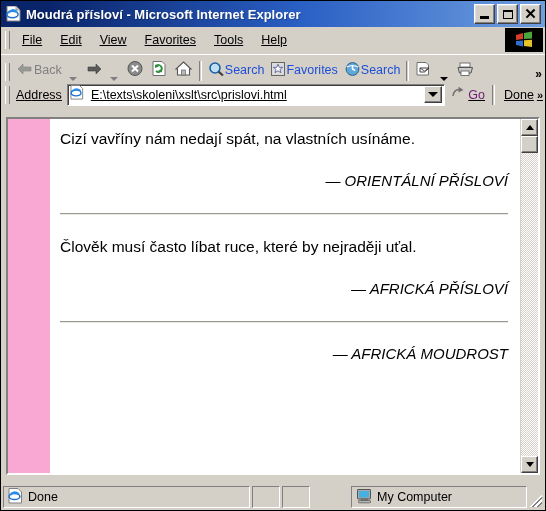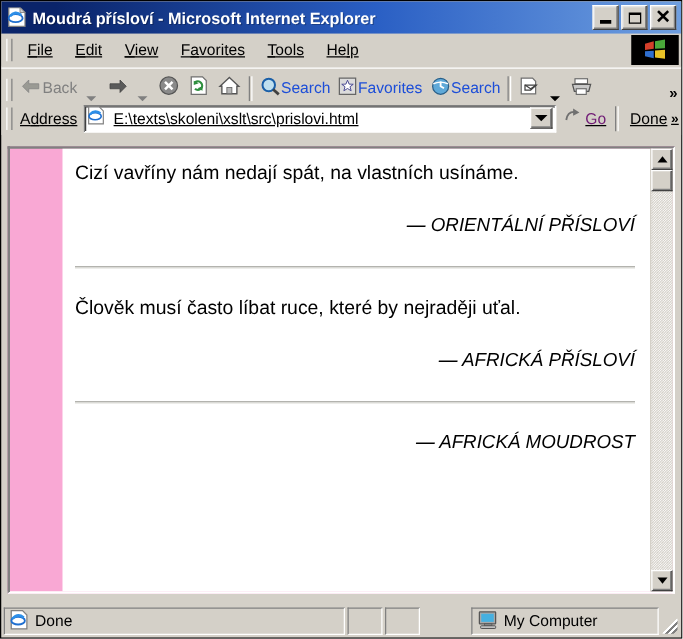--- a/index.html
+++ b/index.html
@@ -371,21 +371,21 @@
     align-items: center;
     font-size: 12.5px;
     color: #000;
     padding: 0 2px;
     box-sizing: border-box;
     overflow: hidden;
     white-space: nowrap;
   }
   .sb-main { flex: 1 1 auto; }
   .sb-small { width: 28px; flex: 0 0 auto; }
-  .sb-zone { width: 150px; flex: 0 0 auto; margin-left: 39px; }
+  .sb-zone { width: 176px; flex: 0 0 auto; margin-left: 39px; }
   .grip-corner {
     width: 14px;
     flex: 0 0 auto;
     position: relative;
   }
   .grip-corner::after {
     content: "";
     position: absolute;
     right: 1px; bottom: 1px;
     width: 12px; height: 12px;

